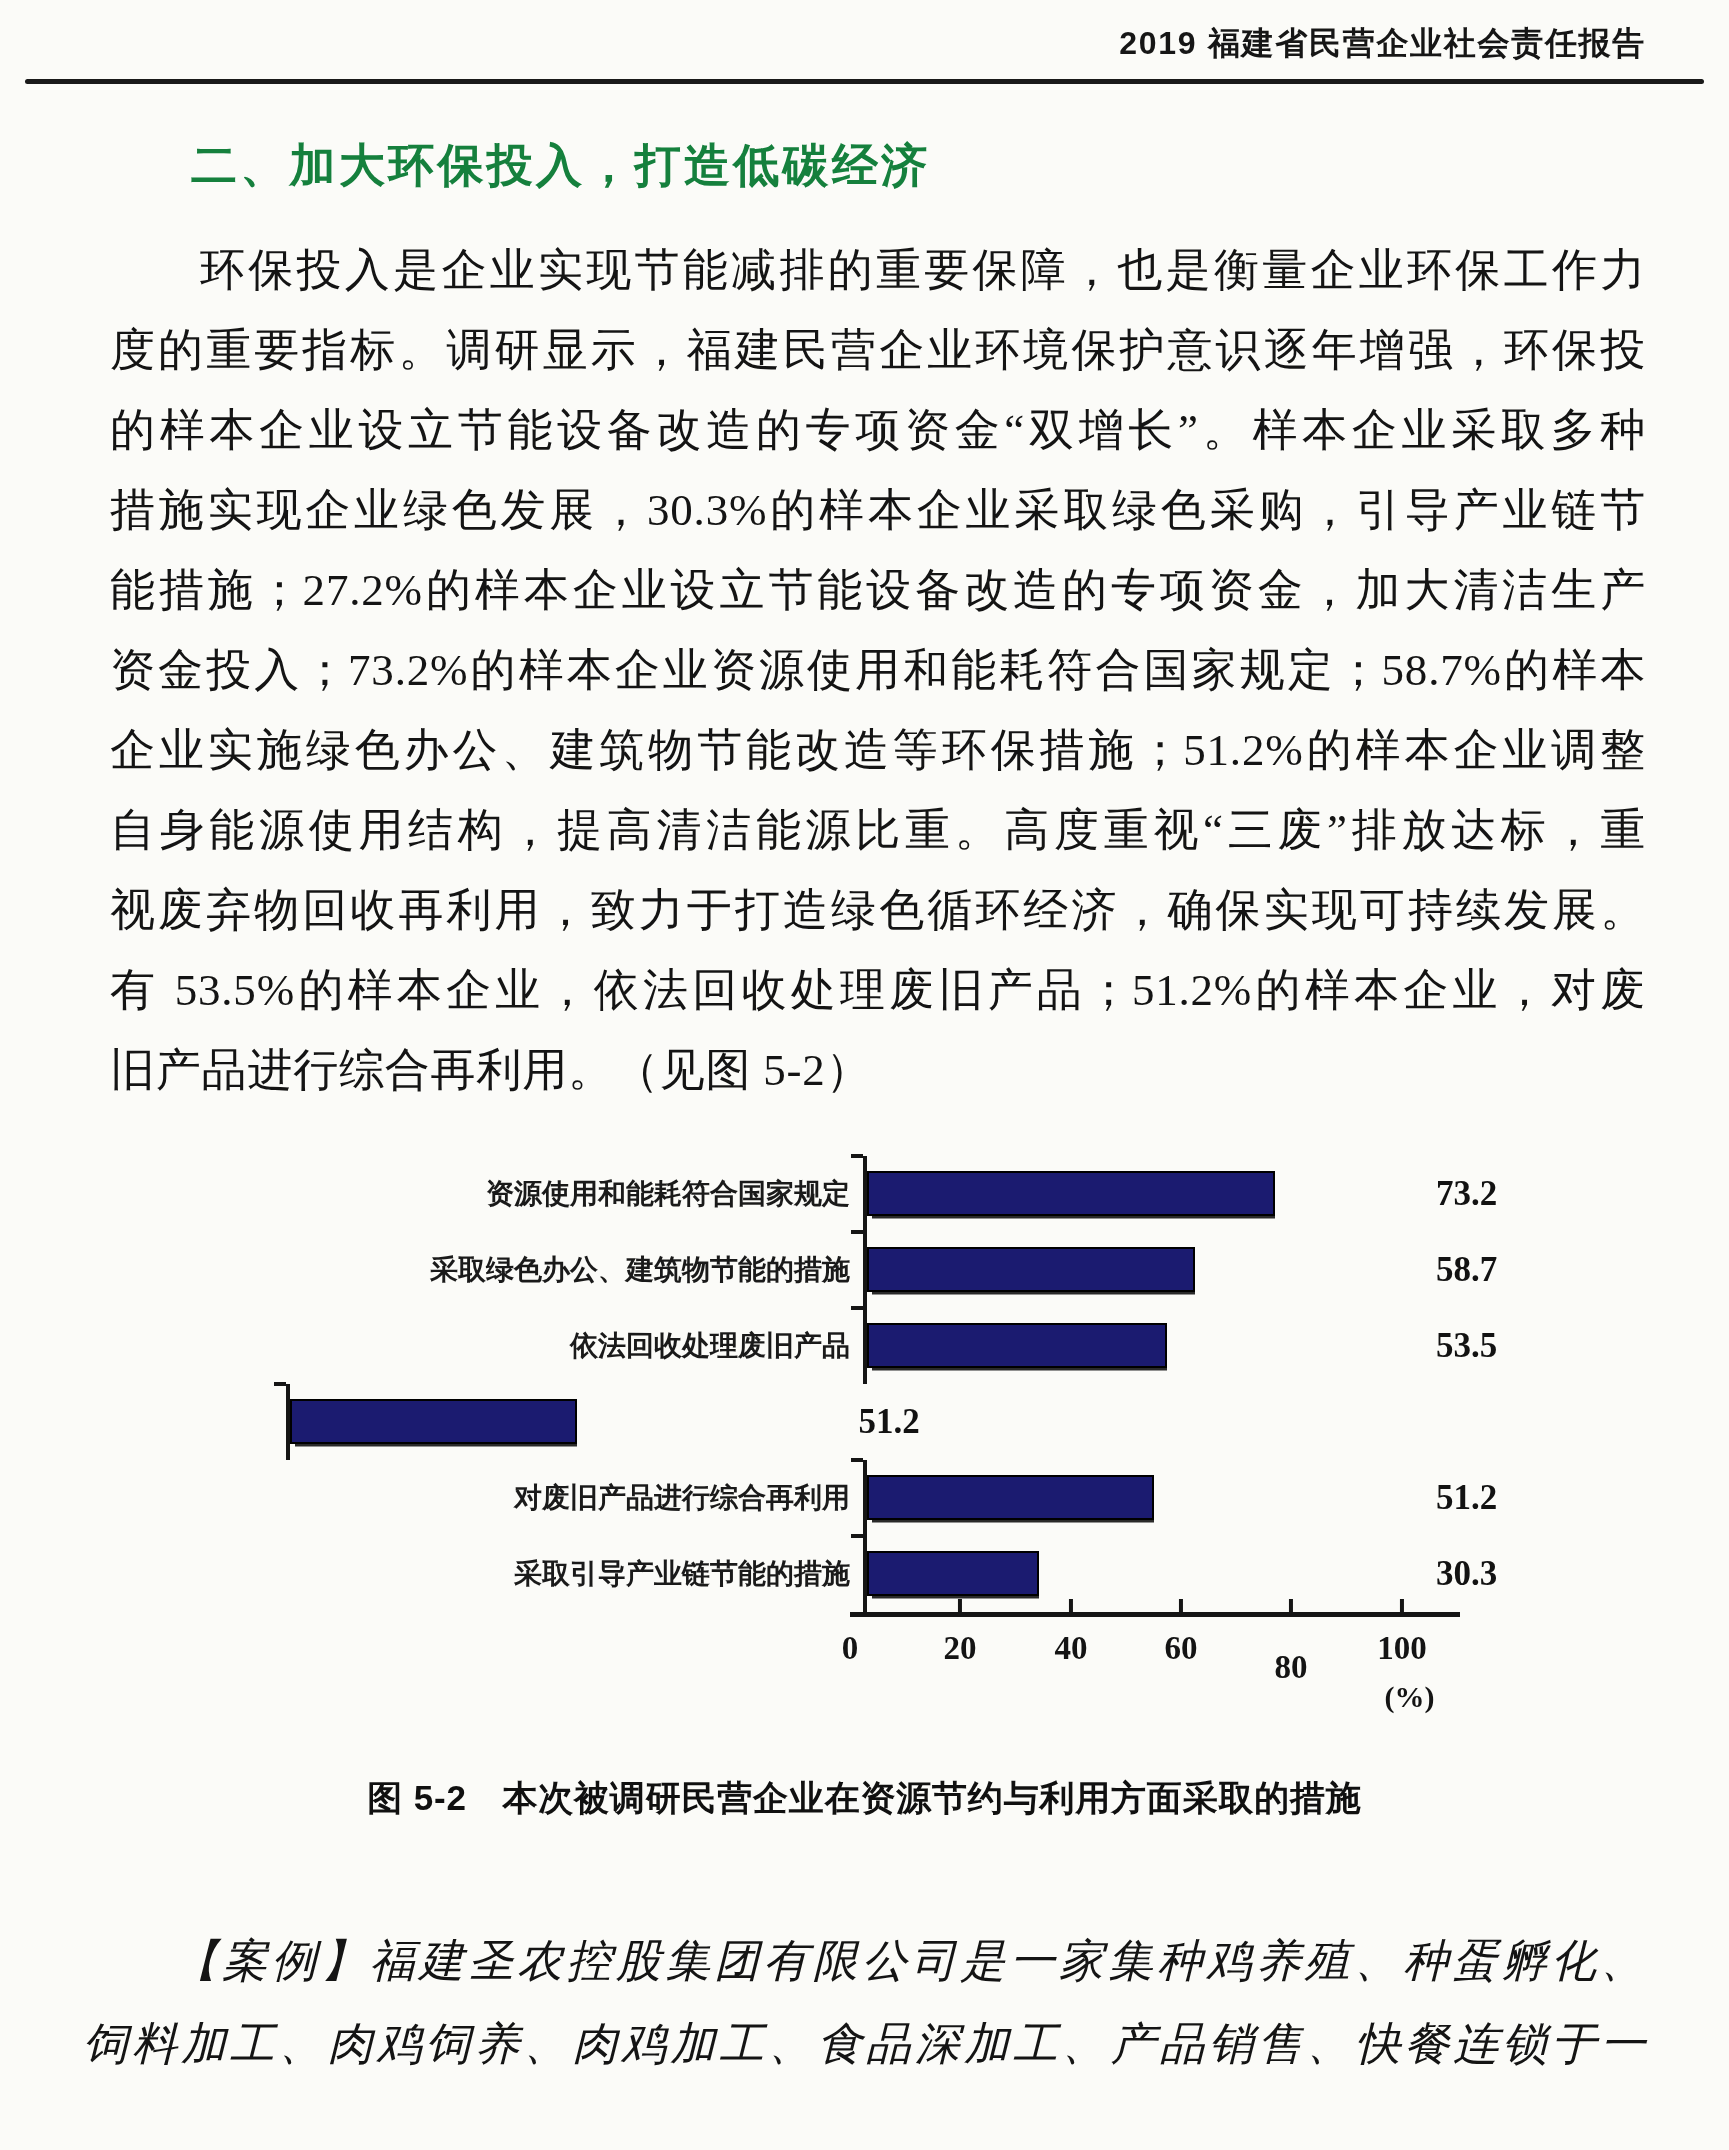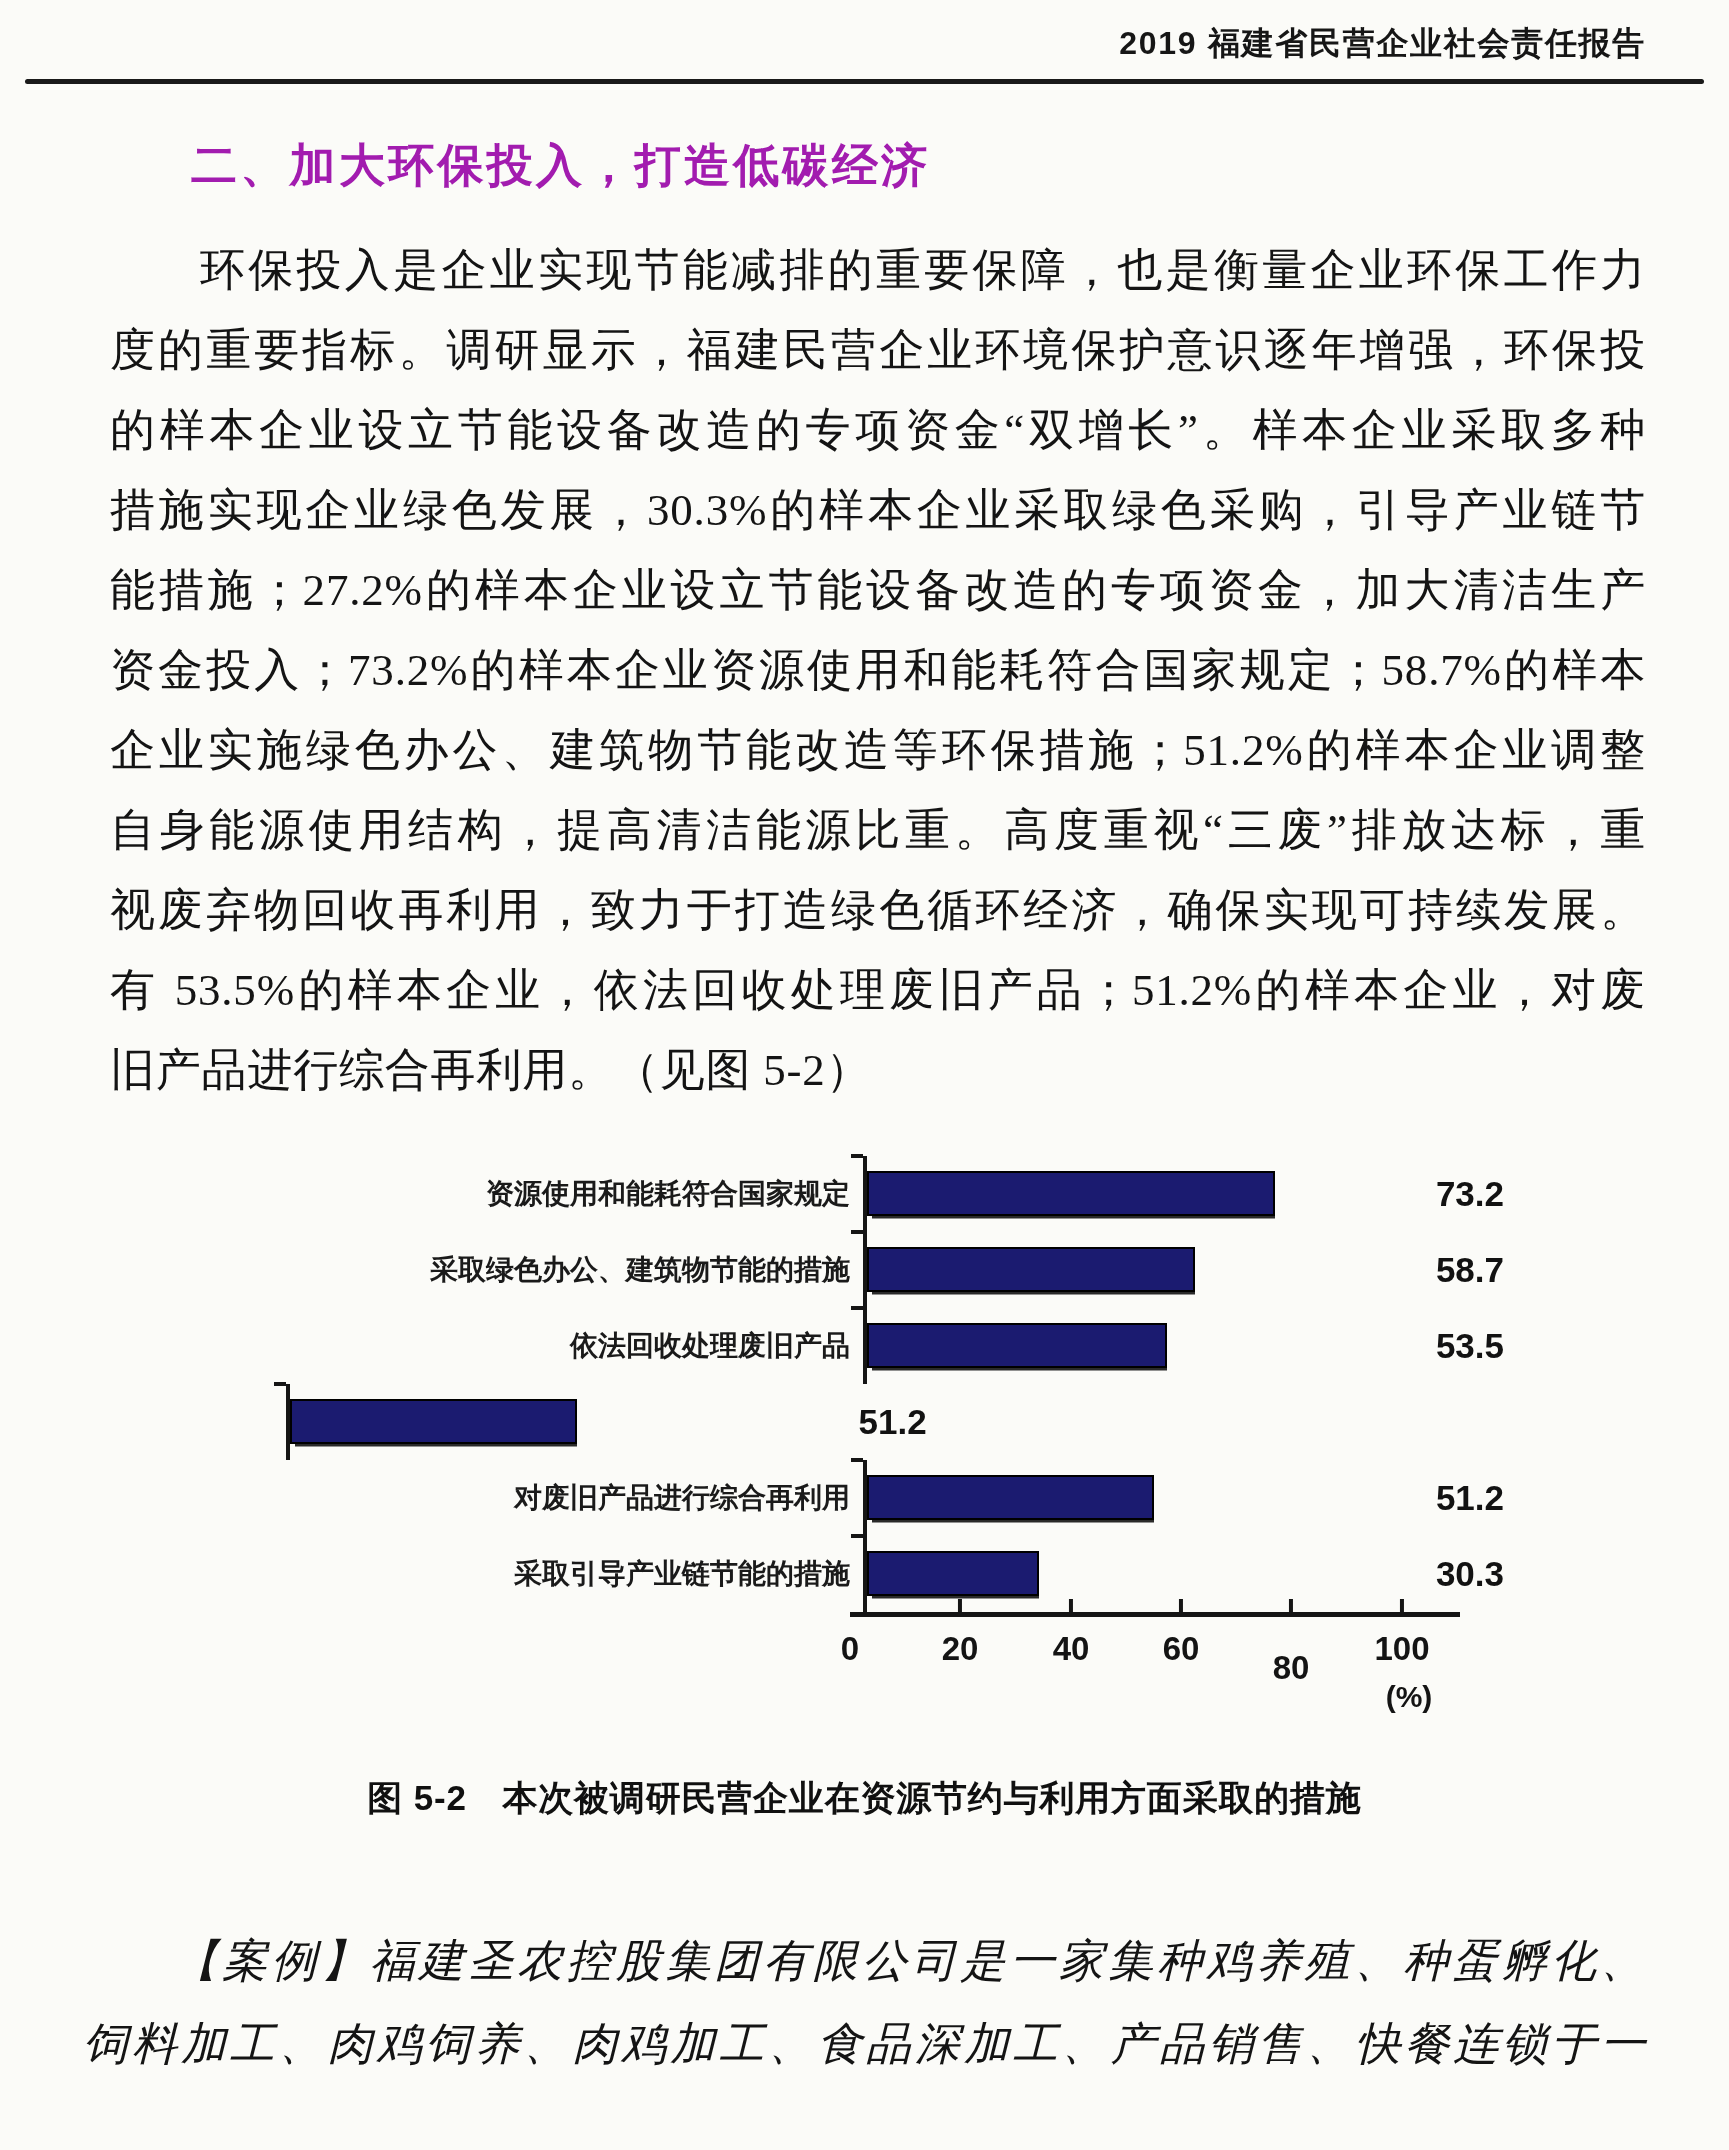--- a/index.html
+++ b/index.html
@@ -28,39 +28,39 @@
     border-radius:2.5px;
   }
   .content{padding:0 83px;}
   .section-title{
     margin-top:51px;
     margin-left:108px;
     font-family:"Liberation Sans","DejaVu Sans",sans-serif;
     font-weight:bold;
     font-size:46px;
     letter-spacing:3.3px;
-    color:#a21caf;
+    color:#15803d;
   }
   .body-par{margin-top:33px;}
   .jline{
     font-size:45px;
     line-height:80px;
     text-align:justify;
     text-align-last:justify;
     letter-spacing:0.8px;
     white-space:nowrap;
     margin-left:27px;
   }
   .jline.indent{text-indent:90px;}
   .jline.short{text-align-last:left;}
   
   .figure{margin-top:46px;}
   .chart{
     margin-left:203px;
-    font-family:Liberation Sans, sans-serif;
+    font-family:Liberation Serif, serif;
   }
   .chart-row{display:flex;align-items:center;height:76px;}
   .chart-label{
     width:564px;
     text-align:right;
     padding-right:13.3px;
     font-size:28px;
     font-weight:bold;
     color:#1a1a1a;
     white-space:nowrap;

